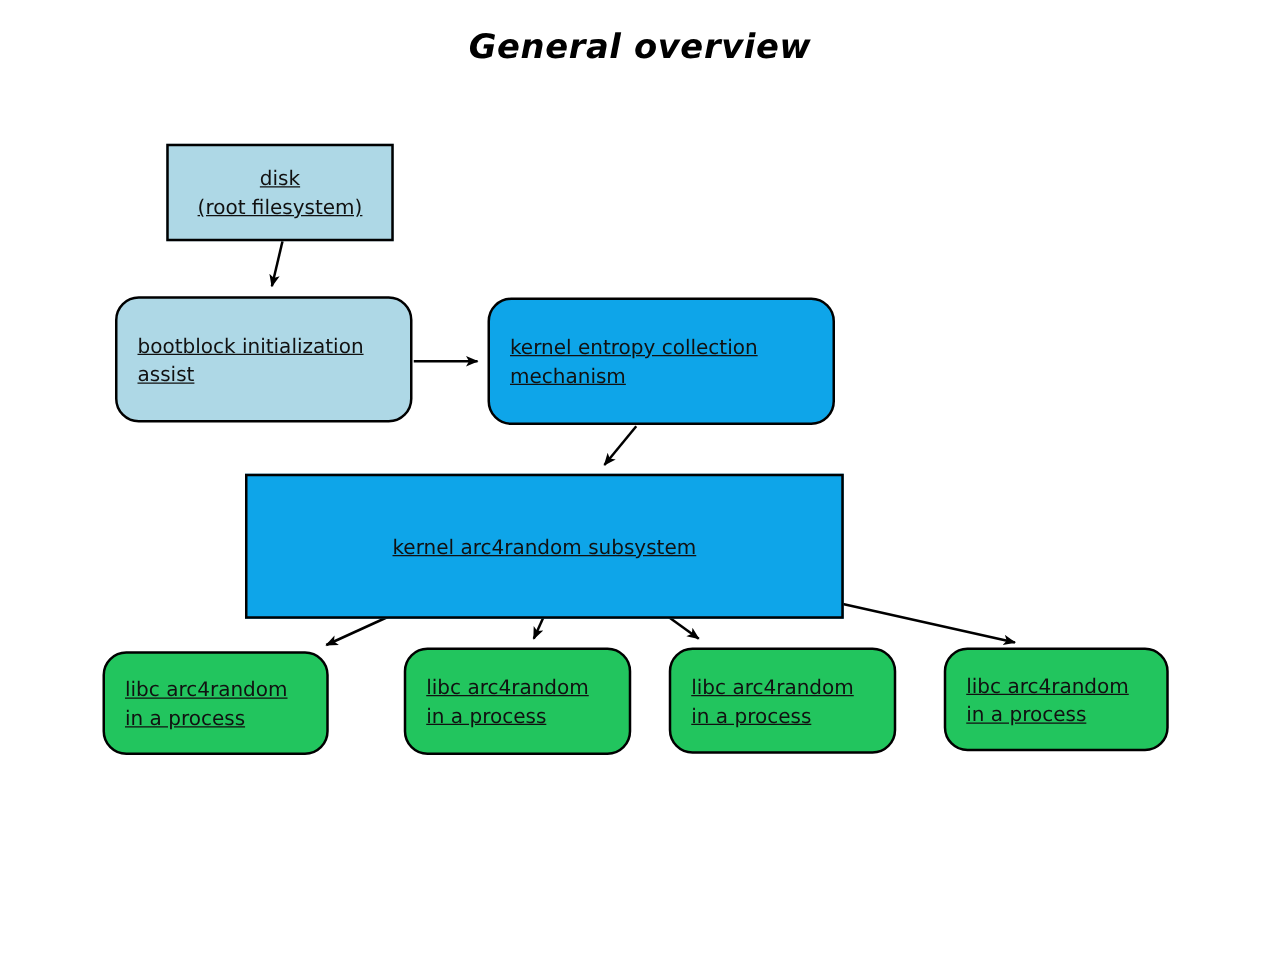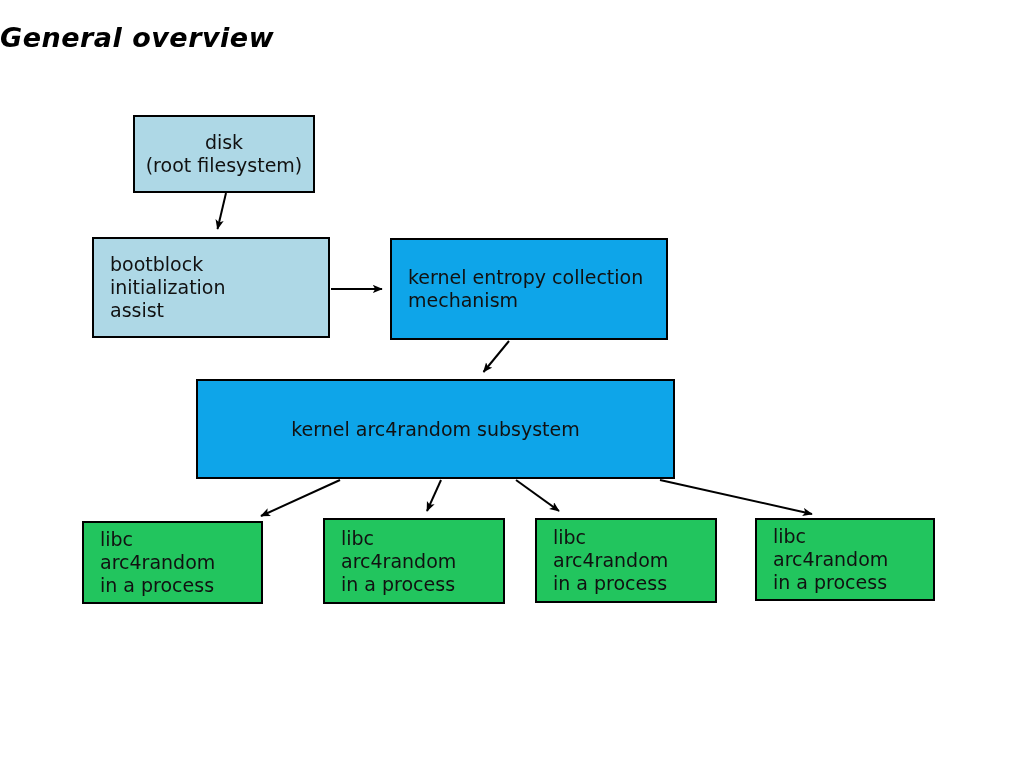--- a/index.html
+++ b/index.html
@@ -32,61 +32,62 @@
     height: 768px;
     pointer-events: none;
     z-index: 1;
   }
 
   .diagram-title {
     position: absolute;
     left: 0;
     top: 22px;
     width: 1024px;
-    text-align: left;
+    text-align: center;
     font-family: "DejaVu Sans", sans-serif;
     font-size: 27px;
     font-weight: bold;
     font-style: italic;
     letter-spacing: 0.5px;
     color: #000000;
     z-index: 3;
   }
 
   .node {
     position: absolute;
     box-sizing: border-box;
     border: 2px solid #000000;
     z-index: 2;
     display: flex;
     flex-direction: column;
     justify-content: center;
-    font-size: 19px;
+    font-size: 16px;
     line-height: 23px;
     color: #111111;
     white-space: pre-line;
+    text-decoration: underline;
   }
 
   .node-label {
     display: block;
     white-space: pre-line;
   }
 
-  .node.align-left  { align-items: flex-start; text-align: left; padding: 0 16px; }
+  .node.align-left  { align-items: flex-start; text-align: left; padding: 0 16px; border-radius: 19px; }
   .node.align-center{ align-items: center;     text-align: center; padding: 0 10px; }
 
   .fill-blue   { background: #aed8e6; }
   .fill-green  { background: #0ea5e9; }
   .fill-orange { background: #22c55e; }
 
   
   #node-disk        { left: 133px; top: 115px; width: 182px; height: 78px; }
   #node-bootblock   { left:  92px; top: 237px; width: 238px; height: 101px; }
   #node-entropy     { left: 390px; top: 238px; width: 278px; height: 102px; }
-  #node-subsystem   { left: 196px; top: 379px; width: 479px; height: 100px; }
+  #node-subsystem   { left: 196px; top: 379px; width: 479px; height: 116px; }
   #node-libc-1      { left:  82px; top: 521px; width: 181px; height:  83px; }
   #node-libc-2      { left: 323px; top: 518px; width: 182px; height:  86px; }
   #node-libc-3      { left: 535px; top: 518px; width: 182px; height:  85px; }
   #node-libc-4      { left: 755px; top: 518px; width: 180px; height:  83px; }
 </style>
 </head>
 <body>
 
 <div id="diagram-canvas">
 

